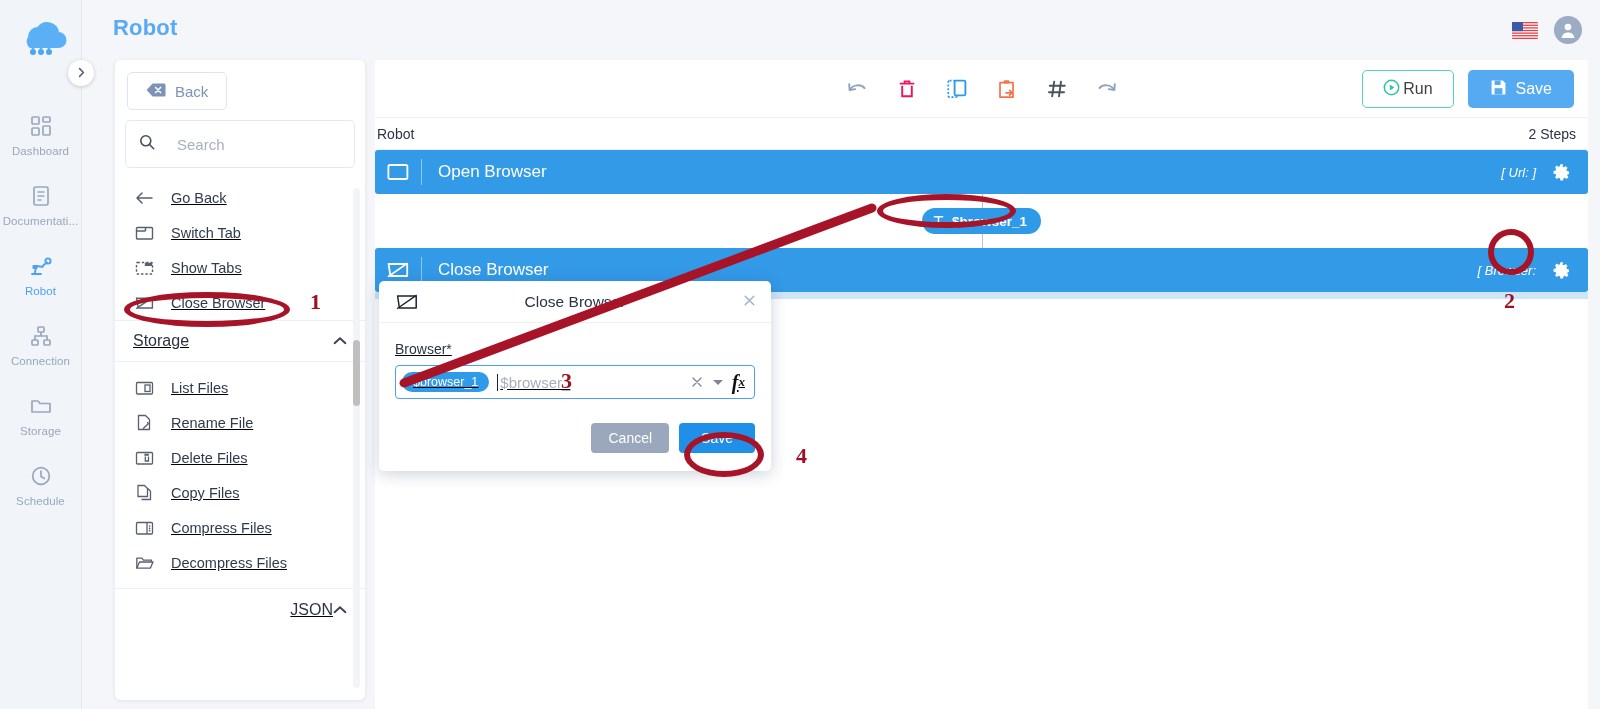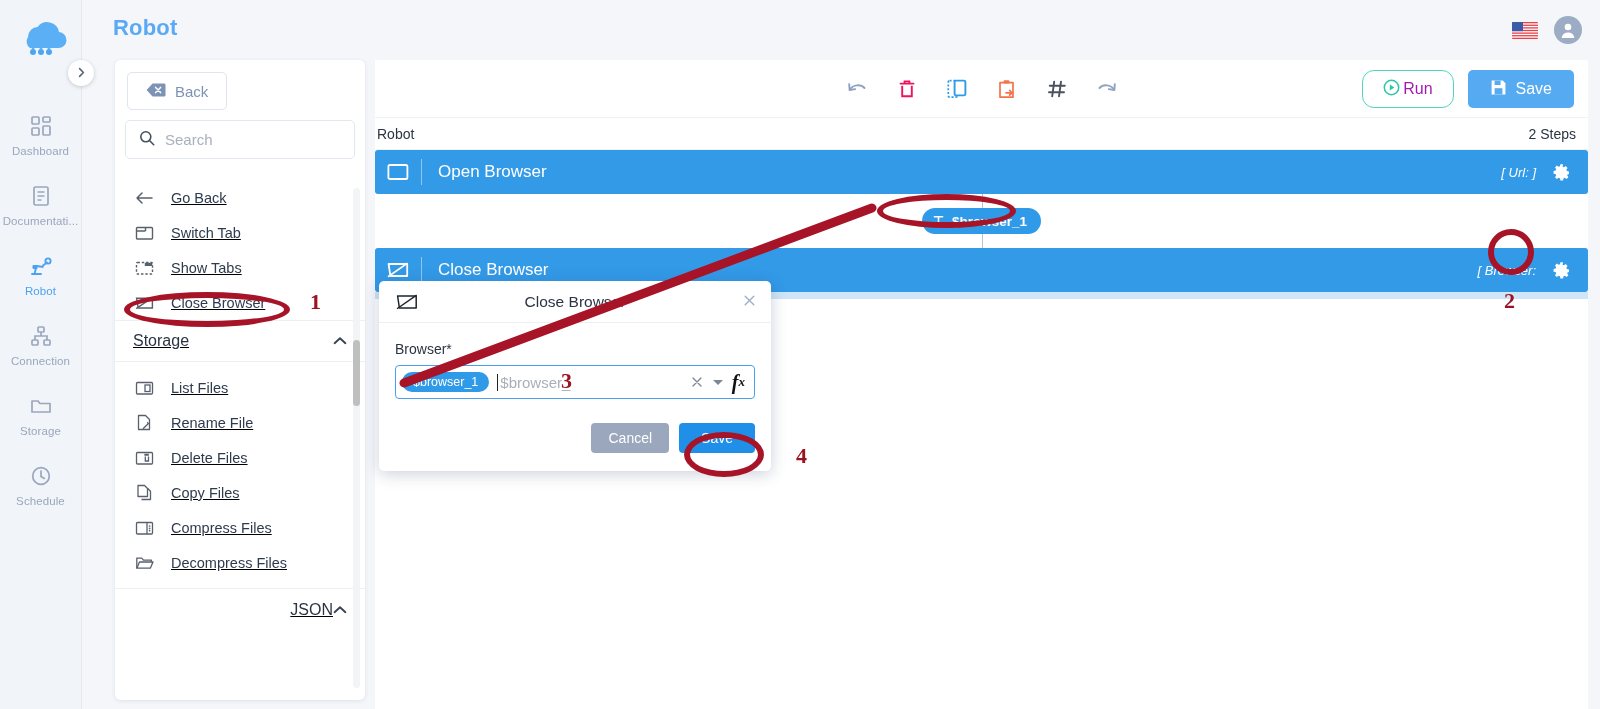--- a/index.html
+++ b/index.html
@@ -64,22 +64,22 @@
   }
   .panel-top { padding: 12px 8px 0 12px; }
   .back-btn {
     display: inline-flex; align-items: center; gap: 9px;
     height: 38px; padding: 0 18px;
     border: 1px solid #dfe5ee; border-radius: 5px; background: #fff;
     color: #7d93b5; font-size: 15px; cursor: pointer;
   }
   .search-wrap { padding: 10px 10px 10px 10px; }
   .search-box {
-    display: flex; align-items: center; gap: 10px;
-    height: 39px; padding: 0 13px;
+    display: flex; align-items: center; gap: 22px;
+    height: 48px; padding: 0 13px;
     border: 1px solid #e3e8f0; border-radius: 5px; background: #fff;
   }
   .search-box input {
     border: none; outline: none; font-size: 15px; color: #333;
     width: 100%; background: transparent; font-family: inherit;
   }
   .search-box input::placeholder { color: #a7b0bd; }
 
   .list-scroll {
     position: absolute; left: 0; right: 0; top: 120px; bottom: 0;
@@ -121,22 +121,22 @@
     display: flex; align-items: center; justify-content: center;
   }
   .tool-icons { display: flex; align-items: center; gap: 26px; }
   .tool-btn { cursor: pointer; width: 24px; height: 24px; display:flex; align-items:center; justify-content:center; }
   .tb-right {
     position: absolute; right: 14px; top: 10px;
     display: flex; align-items: center; gap: 14px;
   }
   .run-btn {
     display: inline-flex; align-items: center; gap: 3px;
-    height: 38px; padding: 0 20px; border: 1px solid #4fd6bb; border-radius: 12px;
-    background: #fff; color: #a21caf; font-size: 16px; cursor: pointer;
+    height: 38px; padding: 0 20px; border: 1px solid #4fd6bb; border-radius: 5px;
+    background: #fff; color: #404040; font-size: 16px; cursor: pointer;
   }
   .save-btn {
     display: inline-flex; align-items: center; gap: 9px;
     height: 38px; padding: 0 22px; border: none; border-radius: 5px;
     background: #55aaf2; color: #fff; font-size: 16px; cursor: pointer;
   }
   .steps-bar {
     display: flex; align-items: center; justify-content: space-between;
     height: 32px; padding: 0 12px 0 2px;
     font-size: 14px; color: #2b3444; border-bottom: 1px solid #eef1f5; background:#fff;
@@ -182,21 +182,21 @@
     position: relative; height: 42px;
     display: flex; align-items: center; justify-content: center;
     border-bottom: 1px solid #eceff4;
   }
   .modal-head .mh-ico { position: absolute; left: 16px; top: 11px; }
   .modal-head .mh-title { font-size: 15.5px; color: #2b3444; }
   .modal-head .mh-close {
     position: absolute; right: 14px; top: 12px; cursor: pointer;
     color: #9fb0c6; font-size: 17px; line-height: 1;
   }
-  .modal-body { padding: 18px 16px 10px 16px; }
+  .modal-body { padding: 18px 16px 10px 16px; text-decoration: underline; }
   .field-label { font-size: 14px; color: #2b3444; margin-bottom: 8px; }
   .combo {
     display: flex; align-items: center; gap: 8px;
     height: 34px; border: 1px solid #4a9ff0; border-radius: 4px; padding: 0 9px 0 6px;
     background: #fff;
   }
   .tag {
     background: #2f9ae8; color: #fff; border-radius: 11px;
     font-size: 12.5px; padding: 3px 11px; white-space: nowrap; cursor: pointer;
   }

